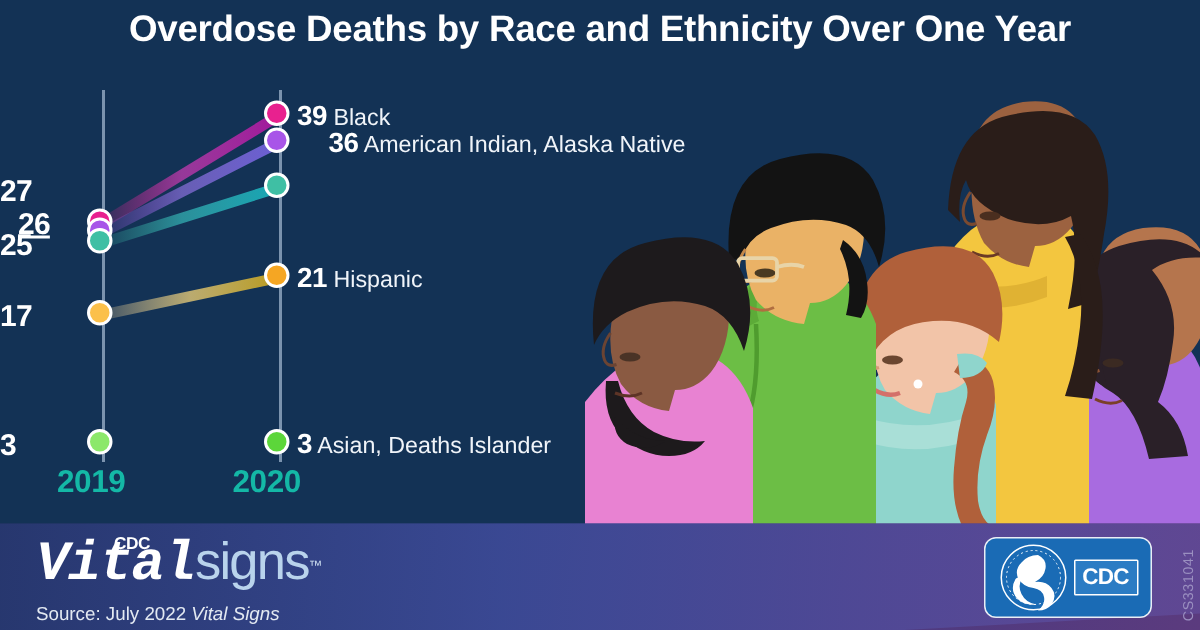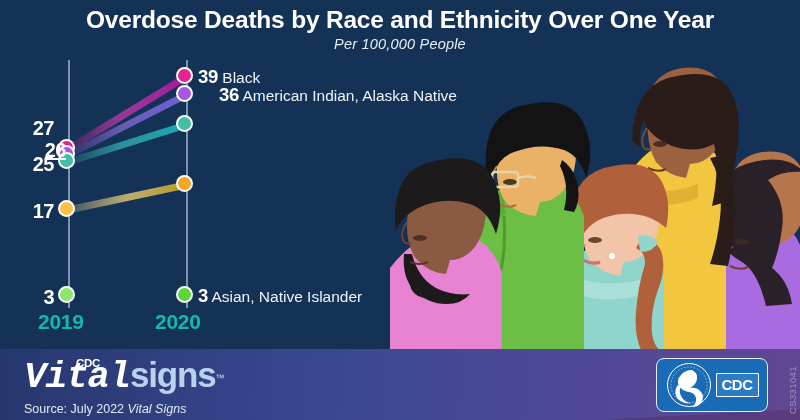--- a/index.html
+++ b/index.html
@@ -44,21 +44,21 @@
   .xlabel.x2019 { left:38px; }
   .xlabel.x2020 { left:155px; }
 
   .dot {
     position:absolute; width:17px; height:17px; border-radius:50%;
     border:2.5px solid #ffffff; margin-left:-10.5px; margin-top:-10.5px;
     z-index:6;
   }
   .lvalue {
     position:absolute; font-size:20px; font-weight:bold; color:#ffffff;
-    text-align:right; letter-spacing:-0.5px; z-index:7;
+    letter-spacing:-0.5px; z-index:7;
   }
   .rlabel {
     position:absolute; left:198px; white-space:nowrap; color:#ffffff; z-index:7;
     font-size:15.5px;
   }
   .rlabel b { font-size:18.5px; font-weight:bold; letter-spacing:-0.3px; }
   .rlabel span { font-weight:normal; color:#f0f4f9; }
 
   
   .footer {
@@ -72,21 +72,21 @@
     transform:rotate(-3.2deg); opacity:.85;
   }
   .vitalsigns {
     position:absolute; left:24px; top:6px; z-index:3; white-space:nowrap;
   }
   .vs-vital {
     font-family:Liberation Mono, monospace; font-style:italic; font-weight:bold;
     font-size:37px; color:#ffffff; letter-spacing:-1px;
   }
   .vs-signs {
-    font-size:35px; font-weight:bold; color:#b9d3ec; letter-spacing:-1.2px;
+    font-size:35px; font-weight:normal; color:#b9d3ec; letter-spacing:-1.2px;
   }
   .vs-cdc {
     position:absolute; left:52px; top:2px; font-size:11.5px; font-weight:bold;
     color:#ffffff; letter-spacing:-0.3px;
   }
   .vs-tm { font-size:9px; color:#cfe0f1; vertical-align:super; }
   .source {
     position:absolute; left:24px; bottom:4px; font-size:12.5px; color:#e3e9f2; z-index:3;
   }
   .source i { }
@@ -108,21 +108,20 @@
     letter-spacing:0.4px;
   }
 </style>
 </head>
 <body>
 
 <div id="stage">
 
   <div class="header">
     <div class="title">Overdose Deaths by Race and Ethnicity Over One Year</div>
-    <div class="subtitle">Per 100,000 People</div>
   </div>
 
   <div class="people">
     <svg width="420" height="310" viewBox="0 0 420 310" xmlns="http://www.w3.org/2000/svg">
       <defs>
         <clipPath id="clipAll">
             <rect x="0" y="0" width="420" height="310"></rect>
           </clipPath>
       </defs>
       <g clip-path="url(#clipAll)">
@@ -254,23 +253,27 @@
     <div class="lvalue" style="left:0;  top:234px; width:54px;">3</div>
 
     <div class="rlabel" style="top:14px;">
       <b>39</b>
       <span>Black</span>
     </div>
     <div class="rlabel" style="top:32px;margin-left:21px;">
       <b>36</b>
       <span>American Indian, Alaska Native</span>
     </div>
+    <div class="rlabel" style="top:122px;">
+      <b>21</b>
+      <span>Hispanic</span>
+    </div>
     <div class="rlabel" style="top:233px;">
       <b>3</b>
-      <span>Asian, Native Islander</span>
+      <span>Asian, Deaths Islander</span>
     </div>
 
     <div class="xlabel x2019">2019</div>
     <div class="xlabel x2020">2020</div>
   </div>
 
   <div class="footer">
 
     <div class="vitalsigns">
       <span class="vs-cdc">CDC</span>

